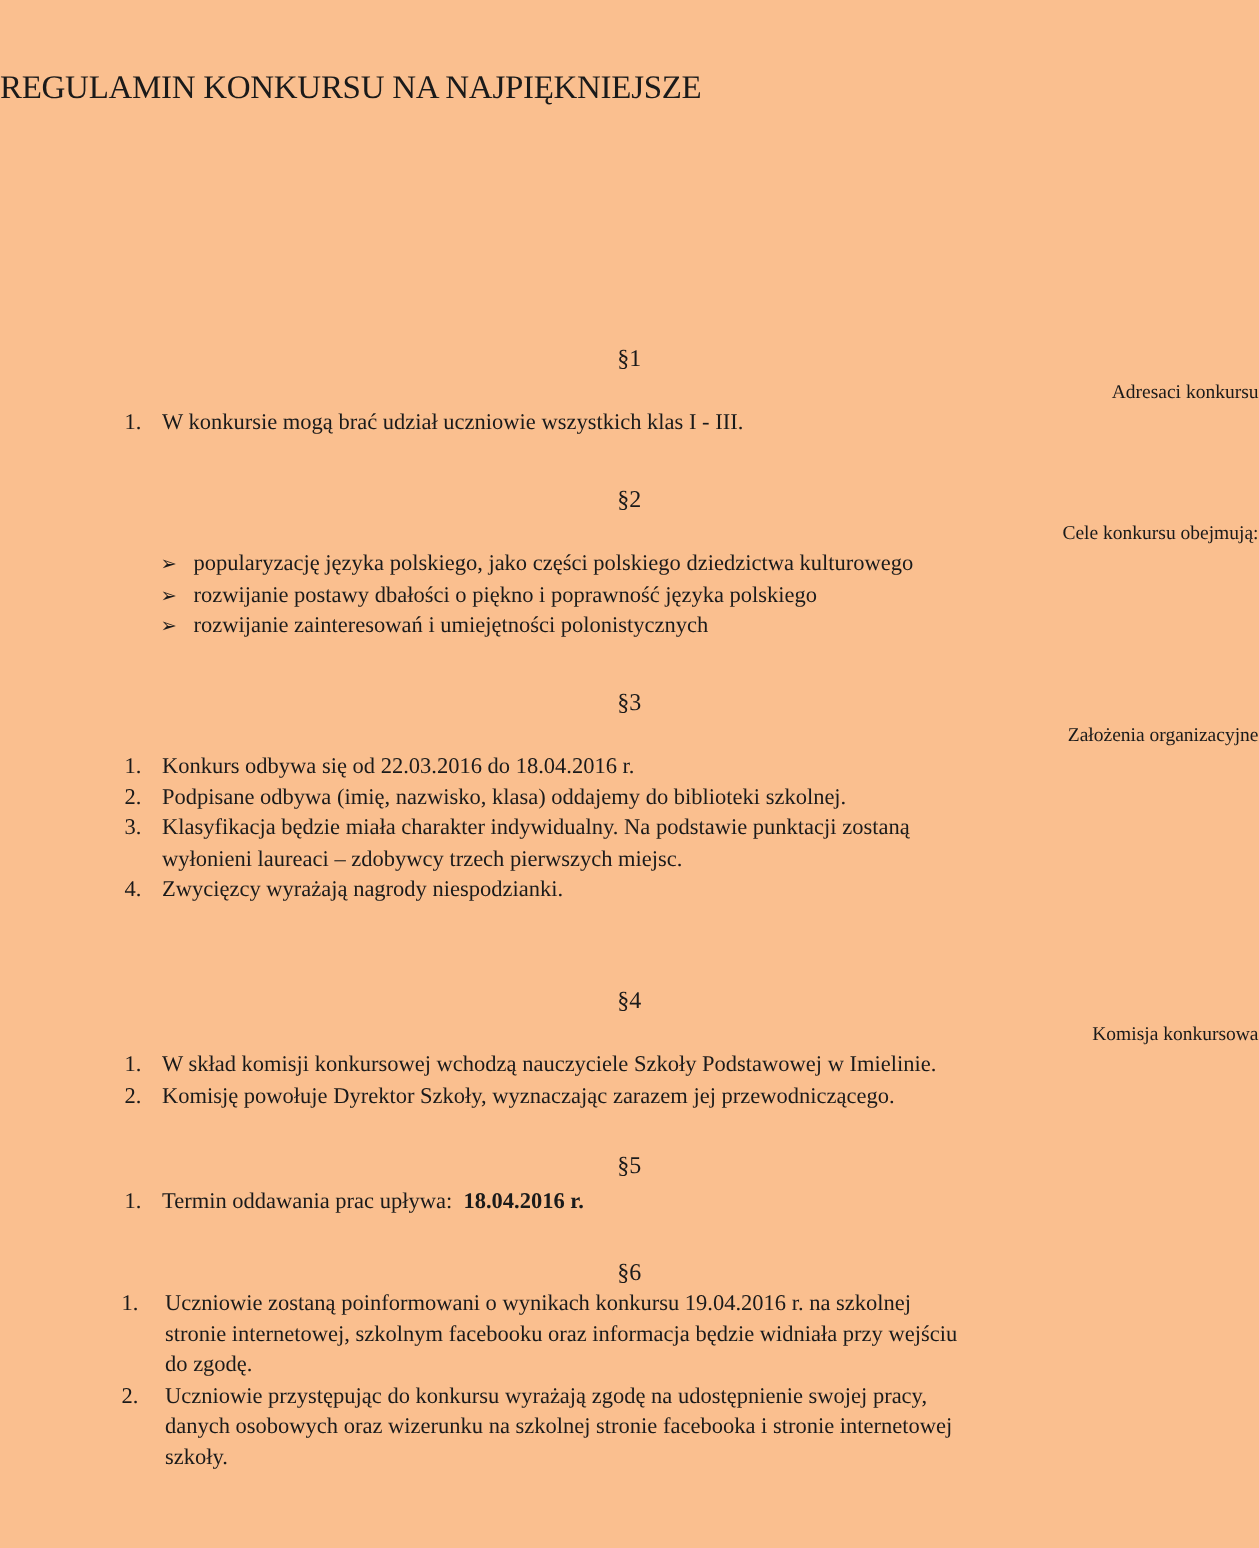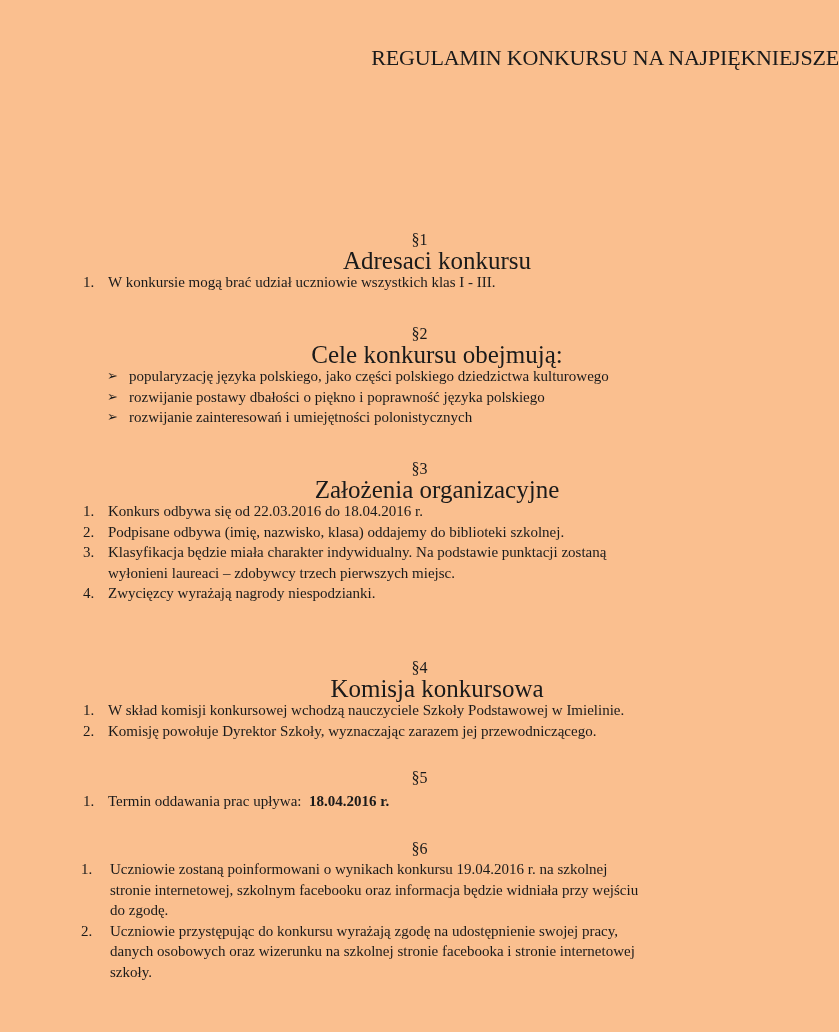--- a/index.html
+++ b/index.html
@@ -5,26 +5,26 @@
     html, body { margin: 0; padding: 0; }
     body {
       width: 839px; height: 1032px; overflow: hidden;
       background: #FABF8F;
       font-family: "Liberation Serif", serif;
       color: #1a1a1a;
       position: relative;
     }
     .title {
       position: absolute; top: 44px; left: 0; width: 839px;
-      text-align: right; font-size: 22px; line-height: 28px;
+      text-align: left; font-size: 22px; line-height: 28px;
       letter-spacing: -0.2px;
     }
     .sec { position: absolute; left: 0; width: 839px; }
     .para { text-align: center; font-size: 16px; line-height: 21px; }
-    .sec-title { text-align: center; font-size: 25px; line-height: 22px; padding-left: 35px; }
+    .sec-title { text-align: right; font-size: 13px; line-height: 22px; padding-left: 35px; }
     ol { margin: 0; padding: 0; list-style: none; }
     li { position: relative; font-size: 15px; line-height: 20.5px; }
     li .num { position: absolute; left: -25px; }
     li .arrow { position: absolute; left: -22px; font-size: 13px; }
     .bold { font-weight: bold; font-family: Liberation Serif, serif; }
   </style>
 </head>
 <body>
 
 <div class="title">

